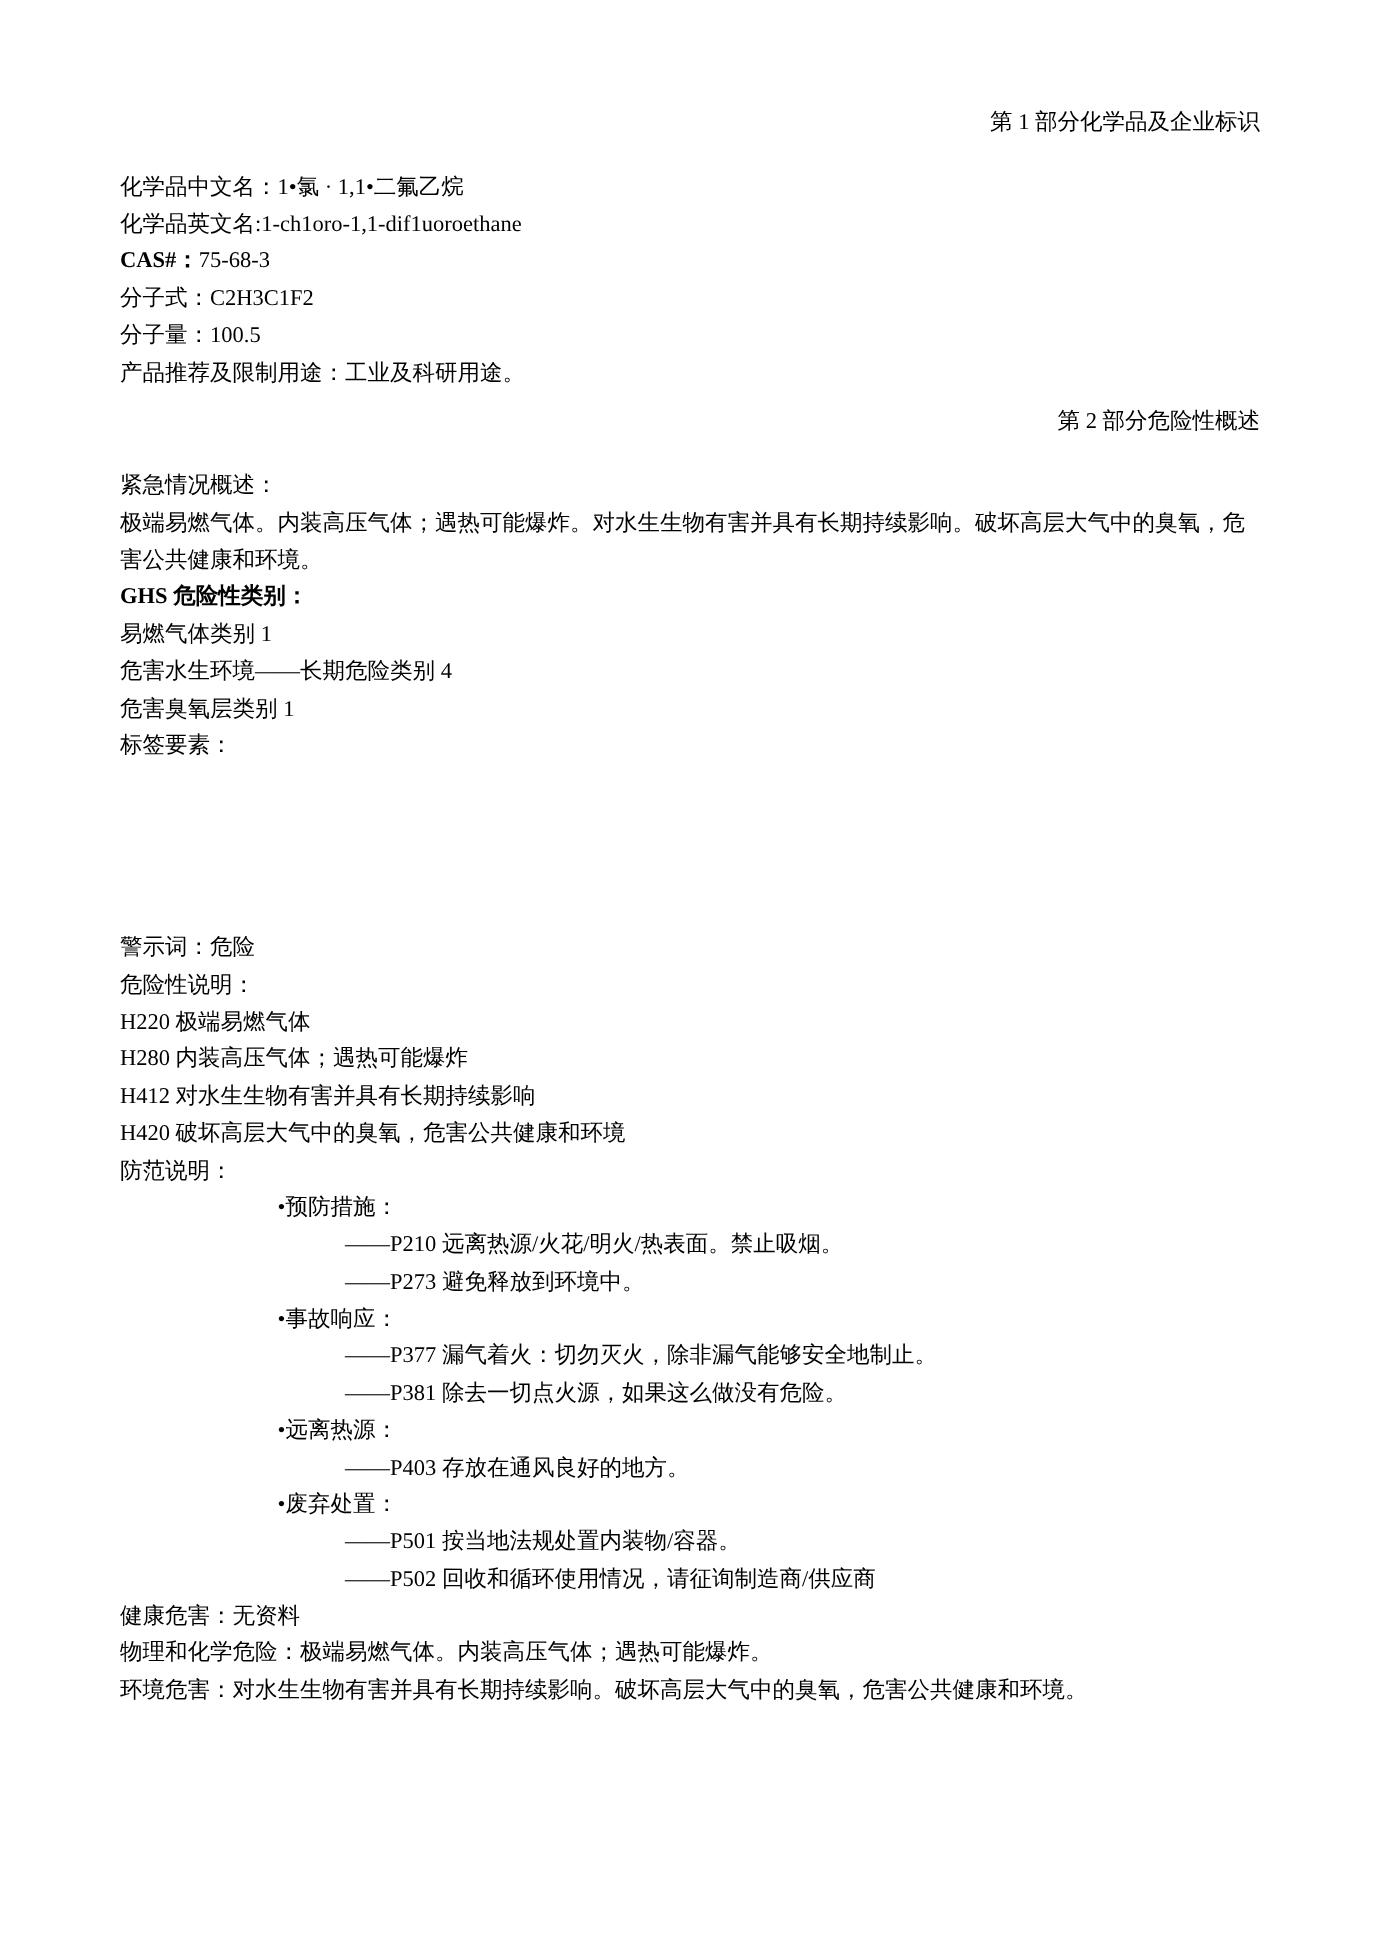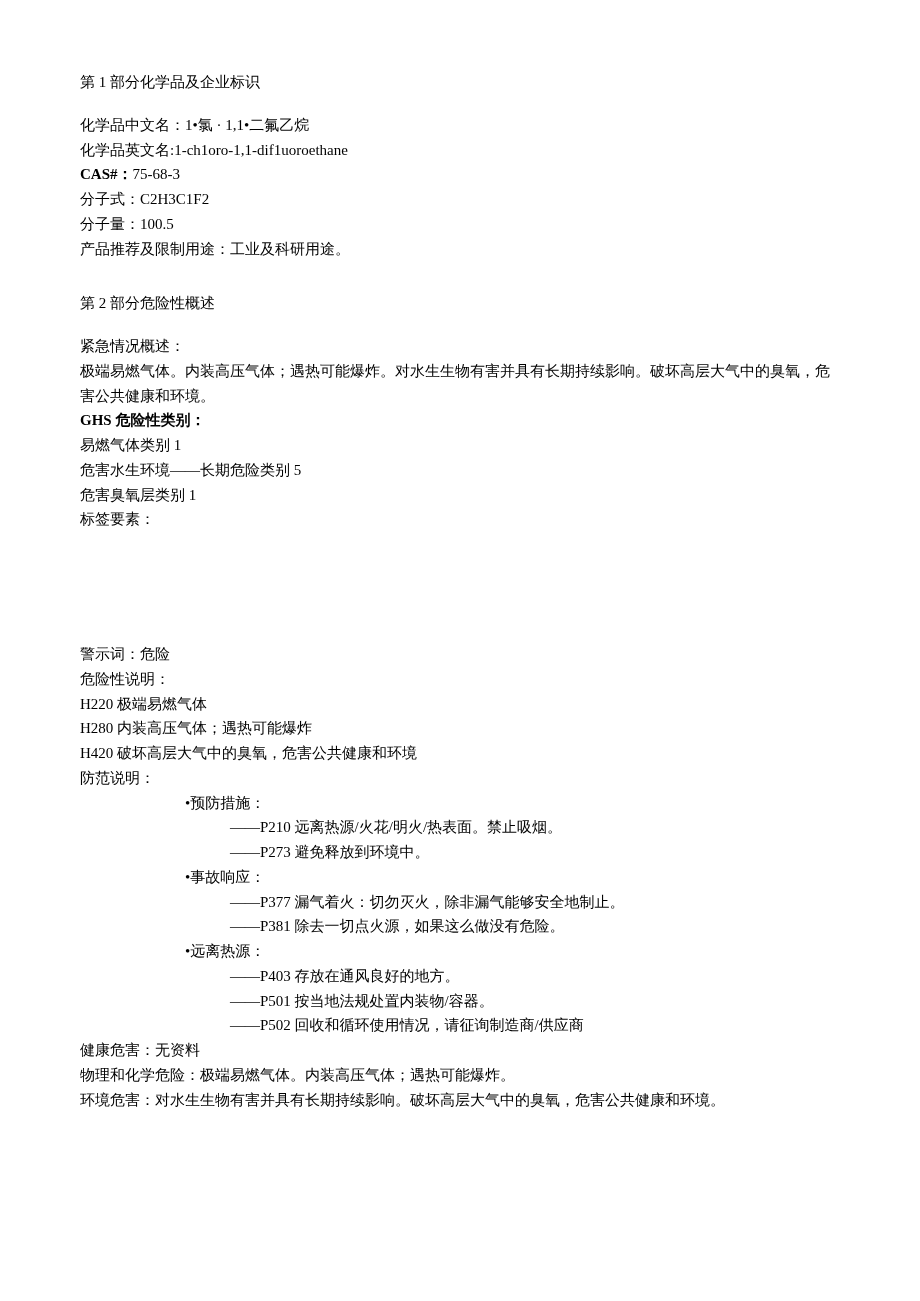--- a/index.html
+++ b/index.html
@@ -7,24 +7,24 @@
     font-size: 15px;
     line-height: 1.65;
     color: #000;
     background: #fff;
     margin: 0;
     padding: 70px 80px 60px 80px;
     width: 920px;
     box-sizing: border-box;
   }
   .section-title {
-    text-align: left;
+    text-align: right;
     margin: 0 0 18px 0;
   }
-  .block { margin-bottom: 30px; }
+  .block { margin-bottom: 8px; }
   .bold { font-weight: bold; }
   .line { margin: 0; }
   .gap { height: 110px; }
   .indent1 { margin-left: 7em; }
   .indent2 { margin-left: 10em; }
 </style>
 </head>
 <body>
 
 <p class="section-title">第 1 部分化学品及企业标识</p>
@@ -53,45 +53,47 @@
 <p class="section-title">第 2 部分危险性概述</p>
 
 <div>
   <p class="line">紧急情况概述：</p>
   <p class="line">极端易燃气体。内装高压气体；遇热可能爆炸。对水生生物有害并具有长期持续影响。破坏高层大气中的臭氧，危害公共健康和环境。</p>
 
   <p class="line">
     <span class="bold">GHS 危险性类别：</span>
   </p>
   <p class="line">易燃气体类别 1</p>
-  <p class="line">危害水生环境——长期危险类别 5</p>
+  <p class="line">危害水生环境——长期危险类别 4</p>
   <p class="line">危害臭氧层类别 1</p>
 
   <p class="line">标签要素：</p>
 
   <div class="gap"></div>
 
   <p class="line">警示词：危险</p>
   <p class="line">危险性说明：</p>
   <p class="line">H220 极端易燃气体</p>
   <p class="line">H280 内装高压气体；遇热可能爆炸</p>
+  <p class="line">H412 对水生生物有害并具有长期持续影响</p>
   <p class="line">H420 破坏高层大气中的臭氧，危害公共健康和环境</p>
 
   <p class="line">防范说明：</p>
 
   <p class="line indent1">•预防措施：</p>
   <p class="line indent2">——P210 远离热源/火花/明火/热表面。禁止吸烟。</p>
   <p class="line indent2">——P273 避免释放到环境中。</p>
 
   <p class="line indent1">•事故响应：</p>
   <p class="line indent2">——P377 漏气着火：切勿灭火，除非漏气能够安全地制止。</p>
   <p class="line indent2">——P381 除去一切点火源，如果这么做没有危险。</p>
 
   <p class="line indent1">•远离热源：</p>
   <p class="line indent2">——P403 存放在通风良好的地方。</p>
 
+  <p class="line indent1">•废弃处置：</p>
   <p class="line indent2">——P501 按当地法规处置内装物/容器。</p>
   <p class="line indent2">——P502 回收和循环使用情况，请征询制造商/供应商</p>
 
   <p class="line">健康危害：无资料</p>
   <p class="line">物理和化学危险：极端易燃气体。内装高压气体；遇热可能爆炸。</p>
   <p class="line">环境危害：对水生生物有害并具有长期持续影响。破坏高层大气中的臭氧，危害公共健康和环境。</p>
 </div>
 
 </body></html>

